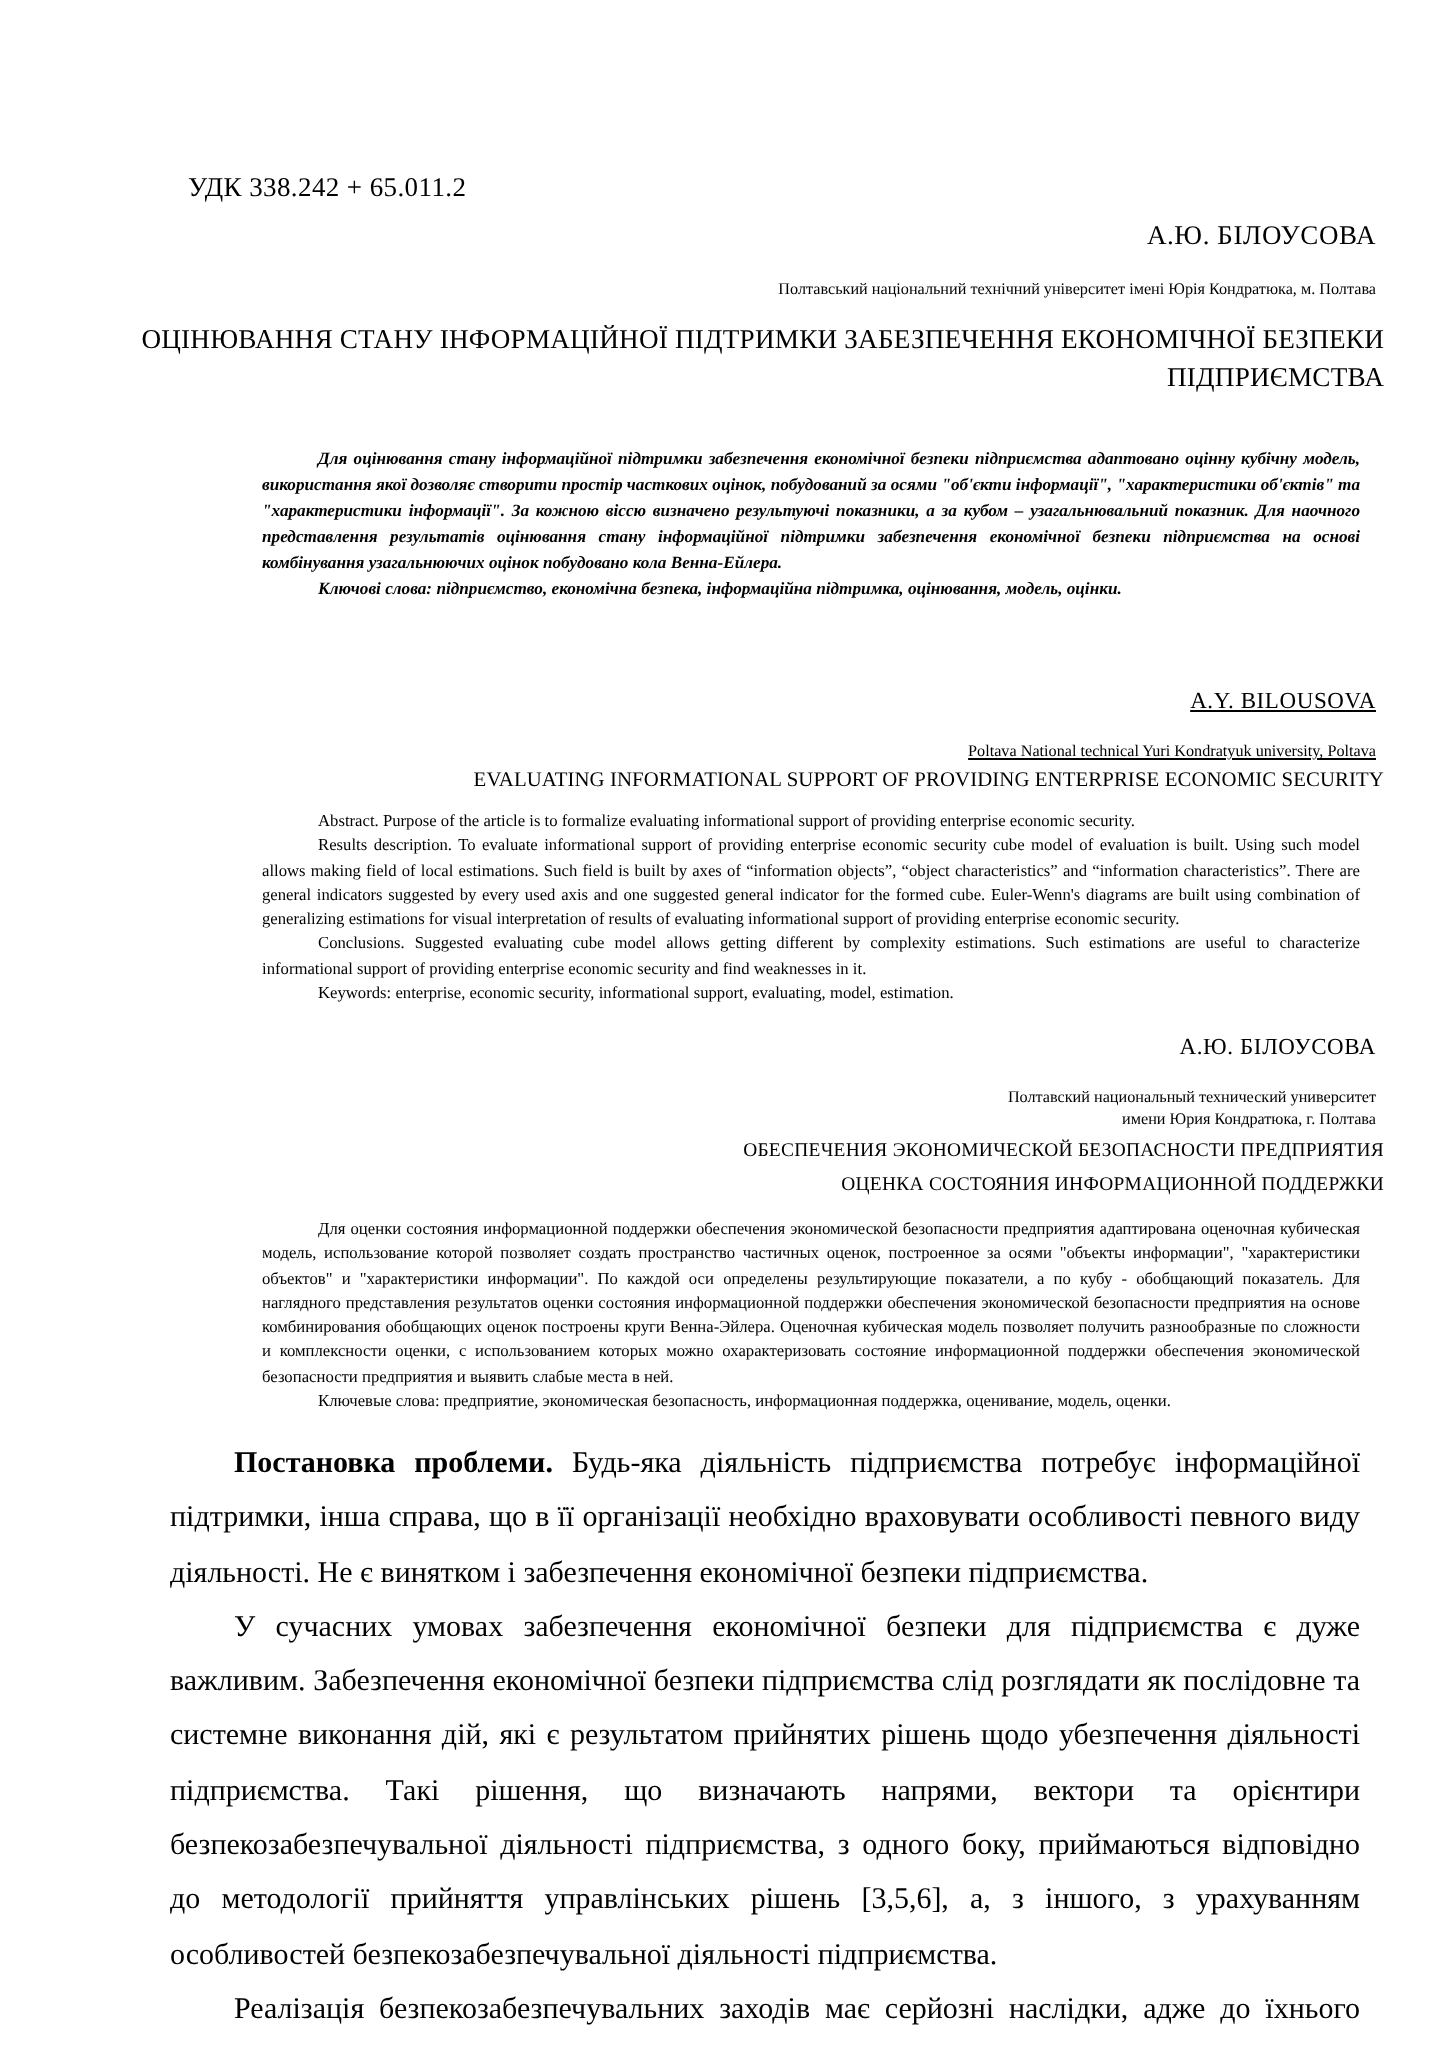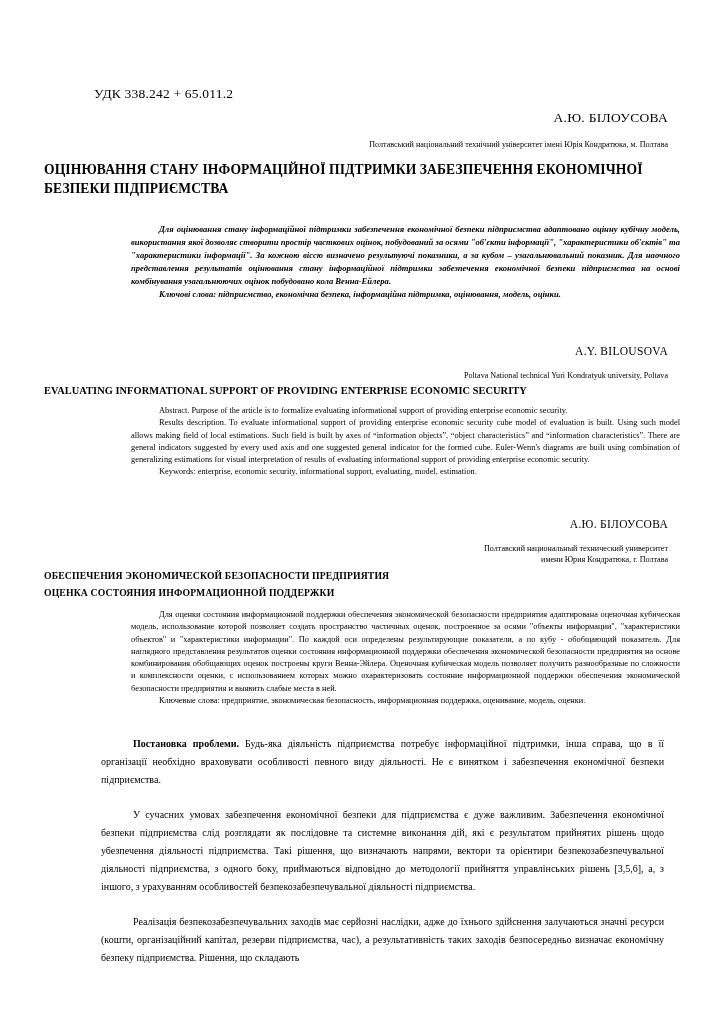--- a/index.html
+++ b/index.html
@@ -27,21 +27,21 @@
     position: absolute;
     left: 94px;
     top: 86px;
     font-size: 13.5px;
     letter-spacing: 0.2px;
   }
 
   
   .author-block {
     position: absolute;
-    right: 56px;
+    right: 36px;
     text-align: right;
   }
   .author-name {
     font-size: 13.5px;
     letter-spacing: 0.3px;
     white-space: nowrap;
   }
   .author-affil {
     font-size: 8.1px;
     margin-top: 14px;
@@ -50,22 +50,22 @@
   }
   .author-affil.two-line {
     white-space: normal;
   }
 
   
   .doc-title {
     position: absolute;
     left: 44px;
     right: 32px;
-    text-align: left;
-    font-weight: bold;
+    text-align: right;
+    font-weight: normal;
     line-height: 1.42;
   }
   .title-ua {
     font-size: 13.6px;
     letter-spacing: 0.1px;
   }
   .title-en {
     font-size: 10.4px;
     letter-spacing: 0.05px;
   }
@@ -104,22 +104,22 @@
 
   
   .body-text {
     position: absolute;
     left: 85px;
     right: 44px;
     text-align: justify;
     text-justify: inter-word;
   }
   .body-text p {
-    margin: 16px;
-    font-size: 10px;
+    margin: 0;
+    font-size: 15px;
     line-height: 1.82;
     text-indent: 32px;
   }
   .body-text p + p {
     margin-top: 0px;
   }
   .lead {
     font-weight: bold;
   }
 </style>
@@ -135,30 +135,31 @@
     <div class="author-affil">Полтавський національний технічний університет імені Юрія Кондратюка, м. Полтава</div>
   </div>
 
   <div class="doc-title title-ua" style="top:160px;">ОЦІНЮВАННЯ СТАНУ ІНФОРМАЦІЙНОЇ ПІДТРИМКИ ЗАБЕЗПЕЧЕННЯ ЕКОНОМІЧНОЇ БЕЗПЕКИ ПІДПРИЄМСТВА</div>
 
   <div class="abstract abs-ua" style="top:223px;">
     <p>Для оцінювання стану інформаційної підтримки забезпечення економічної безпеки підприємства адаптовано оцінну кубічну модель, використання якої дозволяє створити простір часткових оцінок, побудований за осями "об'єкти інформації", "характеристики об'єктів" та "характеристики інформації". За кожною віссю визначено результуючі показники, а за кубом – узагальнювальний показник. Для наочного представлення результатів оцінювання стану інформаційної підтримки забезпечення економічної безпеки підприємства на основі комбінування узагальнюючих оцінок побудовано кола Венна-Ейлера.</p>
     <p>Ключові слова: підприємство, економічна безпека, інформаційна підтримка, оцінювання, модель, оцінки.</p>
   </div>
 
-  <div class="author-block" style="top:345px;">
+  <div class="author-block" style="top:345px;text-decoration:underline;">
     <div class="author-name" style="font-size:11.5px;">A.Y. BILOUSOVA</div>
     <div class="author-affil">Poltava National technical Yuri Kondratyuk university, Poltava</div>
   </div>
 
   <div class="doc-title title-en" style="top:384px;">EVALUATING INFORMATIONAL SUPPORT OF PROVIDING ENTERPRISE ECONOMIC SECURITY</div>
 
   <div class="abstract abs-en" style="top:405px;">
     <p>Abstract. Purpose of the article is to formalize evaluating informational support of providing enterprise economic security.</p>
     <p>Results description. To evaluate informational support of providing enterprise economic security cube model of evaluation is built. Using such model allows making field of local estimations. Such field is built by axes of “information objects”, “object characteristics” and “information characteristics”. There are general indicators suggested by every used axis and one suggested general indicator for the formed cube. Euler-Wenn's diagrams are built using combination of generalizing estimations for visual interpretation of results of evaluating informational support of providing enterprise economic security.</p>
+    <p>Conclusions. Suggested evaluating cube model allows getting different by complexity estimations. Such estimations are useful to characterize informational support of providing enterprise economic security and find weaknesses in it.</p>
     <p>Keywords: enterprise, economic security, informational support, evaluating, model, estimation.</p>
   </div>
 
   <div class="author-block" style="top:518px; width:250px;">
     <div class="author-name" style="font-size:11.5px;">А.Ю. БІЛОУСОВА</div>
     <div class="author-affil two-line">Полтавский национальный технический университет</div>
     <div class="author-affil two-line" style="margin-top:0;">имени Юрия Кондратюка, г. Полтава</div>
   </div>
 
   <div class="doc-title title-ru" style="top:568px;">

